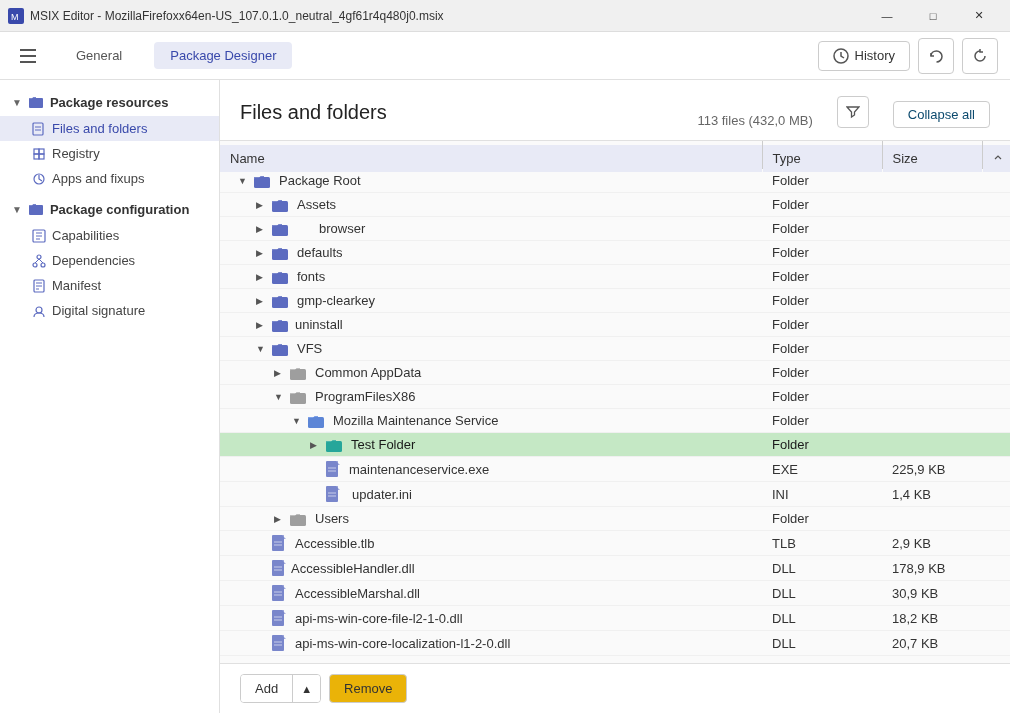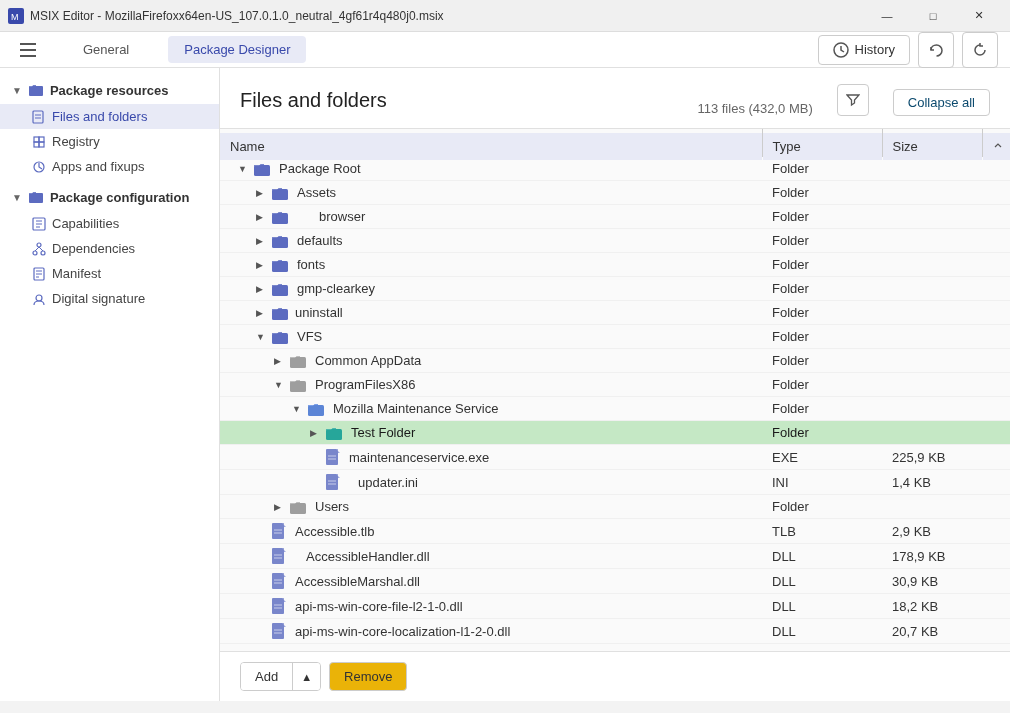--- a/index.html
+++ b/index.html
@@ -5,21 +5,21 @@
     * { box-sizing: border-box; margin: 0; padding: 0; }
     body { font-family: 'Segoe UI', sans-serif; font-size: 13px; background: #f3f3f3; color: #1a1a1a; width: 1010px; height: 713px; overflow: hidden; }
 
     
     .titlebar { background: #f0f0f0; height: 32px; display: flex; align-items: center; padding: 0 8px; border-bottom: 1px solid #ddd; user-select: none; }
     .titlebar-title { font-size: 12px; color: #333; flex: 1; }
     .titlebar-controls { display: flex; gap: 0; }
     .titlebar-btn { width: 46px; height: 32px; display: flex; align-items: center; justify-content: center; cursor: pointer; font-size: 11px; color: #333; background: transparent; border: none; }
 
     
-    .topbar { background: white; height: 36px; display: flex; align-items: center; padding: 0 12px; border-bottom: 1px solid #e0e0e0; gap: 23px; }
+    .topbar { background: white; height: 48px; display: flex; align-items: center; padding: 0 12px; border-bottom: 1px solid #e0e0e0; gap: 16px; }
     .hamburger-btn { width: 32px; height: 32px; display: flex; align-items: center; justify-content: center; cursor: pointer; border-radius: 4px; }
     .nav-tab { padding: 6px 16px; border-radius: 4px; cursor: pointer; font-size: 13px; color: #555; }
     .nav-tab.active { background: #e8eaf6; color: #3949ab; font-weight: 500; }
     .topbar-right { margin-left: auto; display: flex; gap: 8px; align-items: center; }
     .history-btn { display: flex; align-items: center; gap: 6px; padding: 6px 14px; border: 1px solid #ccc; border-radius: 4px; cursor: pointer; background: white; font-size: 13px; color: #333; }
     .icon-btn { width: 36px; height: 36px; display: flex; align-items: center; justify-content: center; border: 1px solid #ccc; border-radius: 4px; cursor: pointer; background: white; }
 
     
     .main-layout { display: flex; height: calc(713px - 32px - 48px); }
 
@@ -432,21 +432,21 @@
             <tr>
       <td>
         <div class="row-name" style="padding-left:80px;">
           <span style="display:inline-block;width:12px;"></span>
           <svg width="14" height="16" viewBox="0 0 14 16">
         <rect x="0" y="0" width="12" height="16" rx="1" fill="#7986cb"></rect>
         <path d="M10 0 L14 4 L12 4 L12 0 Z" fill="#9fa8da"></path>
         <line x1="2" y1="7" x2="10" y2="7" stroke="white" stroke-width="1" opacity="0.6"></line>
         <line x1="2" y1="10" x2="10" y2="10" stroke="white" stroke-width="1" opacity="0.6"></line>
       </svg>
-          <span style="margin-left:14px;">updater.ini</span>
+          <span style="margin-left:8px;">updater.ini</span>
         </div>
       </td>
       <td>INI</td>
       <td>1,4 KB</td>
       <td></td>
     </tr>
             <tr>
       <td>
         <div class="row-name" style="padding-left:44px;">
           <span style="display:inline-block;width:12px;font-size:9px;color:#555;">▶</span>
@@ -481,21 +481,21 @@
             <tr>
       <td>
         <div class="row-name" style="padding-left:26px;">
           <span style="display:inline-block;width:12px;"></span>
           <svg width="14" height="16" viewBox="0 0 14 16">
         <rect x="0" y="0" width="12" height="16" rx="1" fill="#7986cb"></rect>
         <path d="M10 0 L14 4 L12 4 L12 0 Z" fill="#9fa8da"></path>
         <line x1="2" y1="7" x2="10" y2="7" stroke="white" stroke-width="1" opacity="0.6"></line>
         <line x1="2" y1="10" x2="10" y2="10" stroke="white" stroke-width="1" opacity="0.6"></line>
       </svg>
-          <span style="margin-left:16px;">AccessibleHandler.dll</span>
+          <span style="margin-left:1px;">AccessibleHandler.dll</span>
         </div>
       </td>
       <td>DLL</td>
       <td>178,9 KB</td>
       <td></td>
     </tr>
             <tr>
       <td>
         <div class="row-name" style="padding-left:26px;">
           <span style="display:inline-block;width:12px;"></span>

